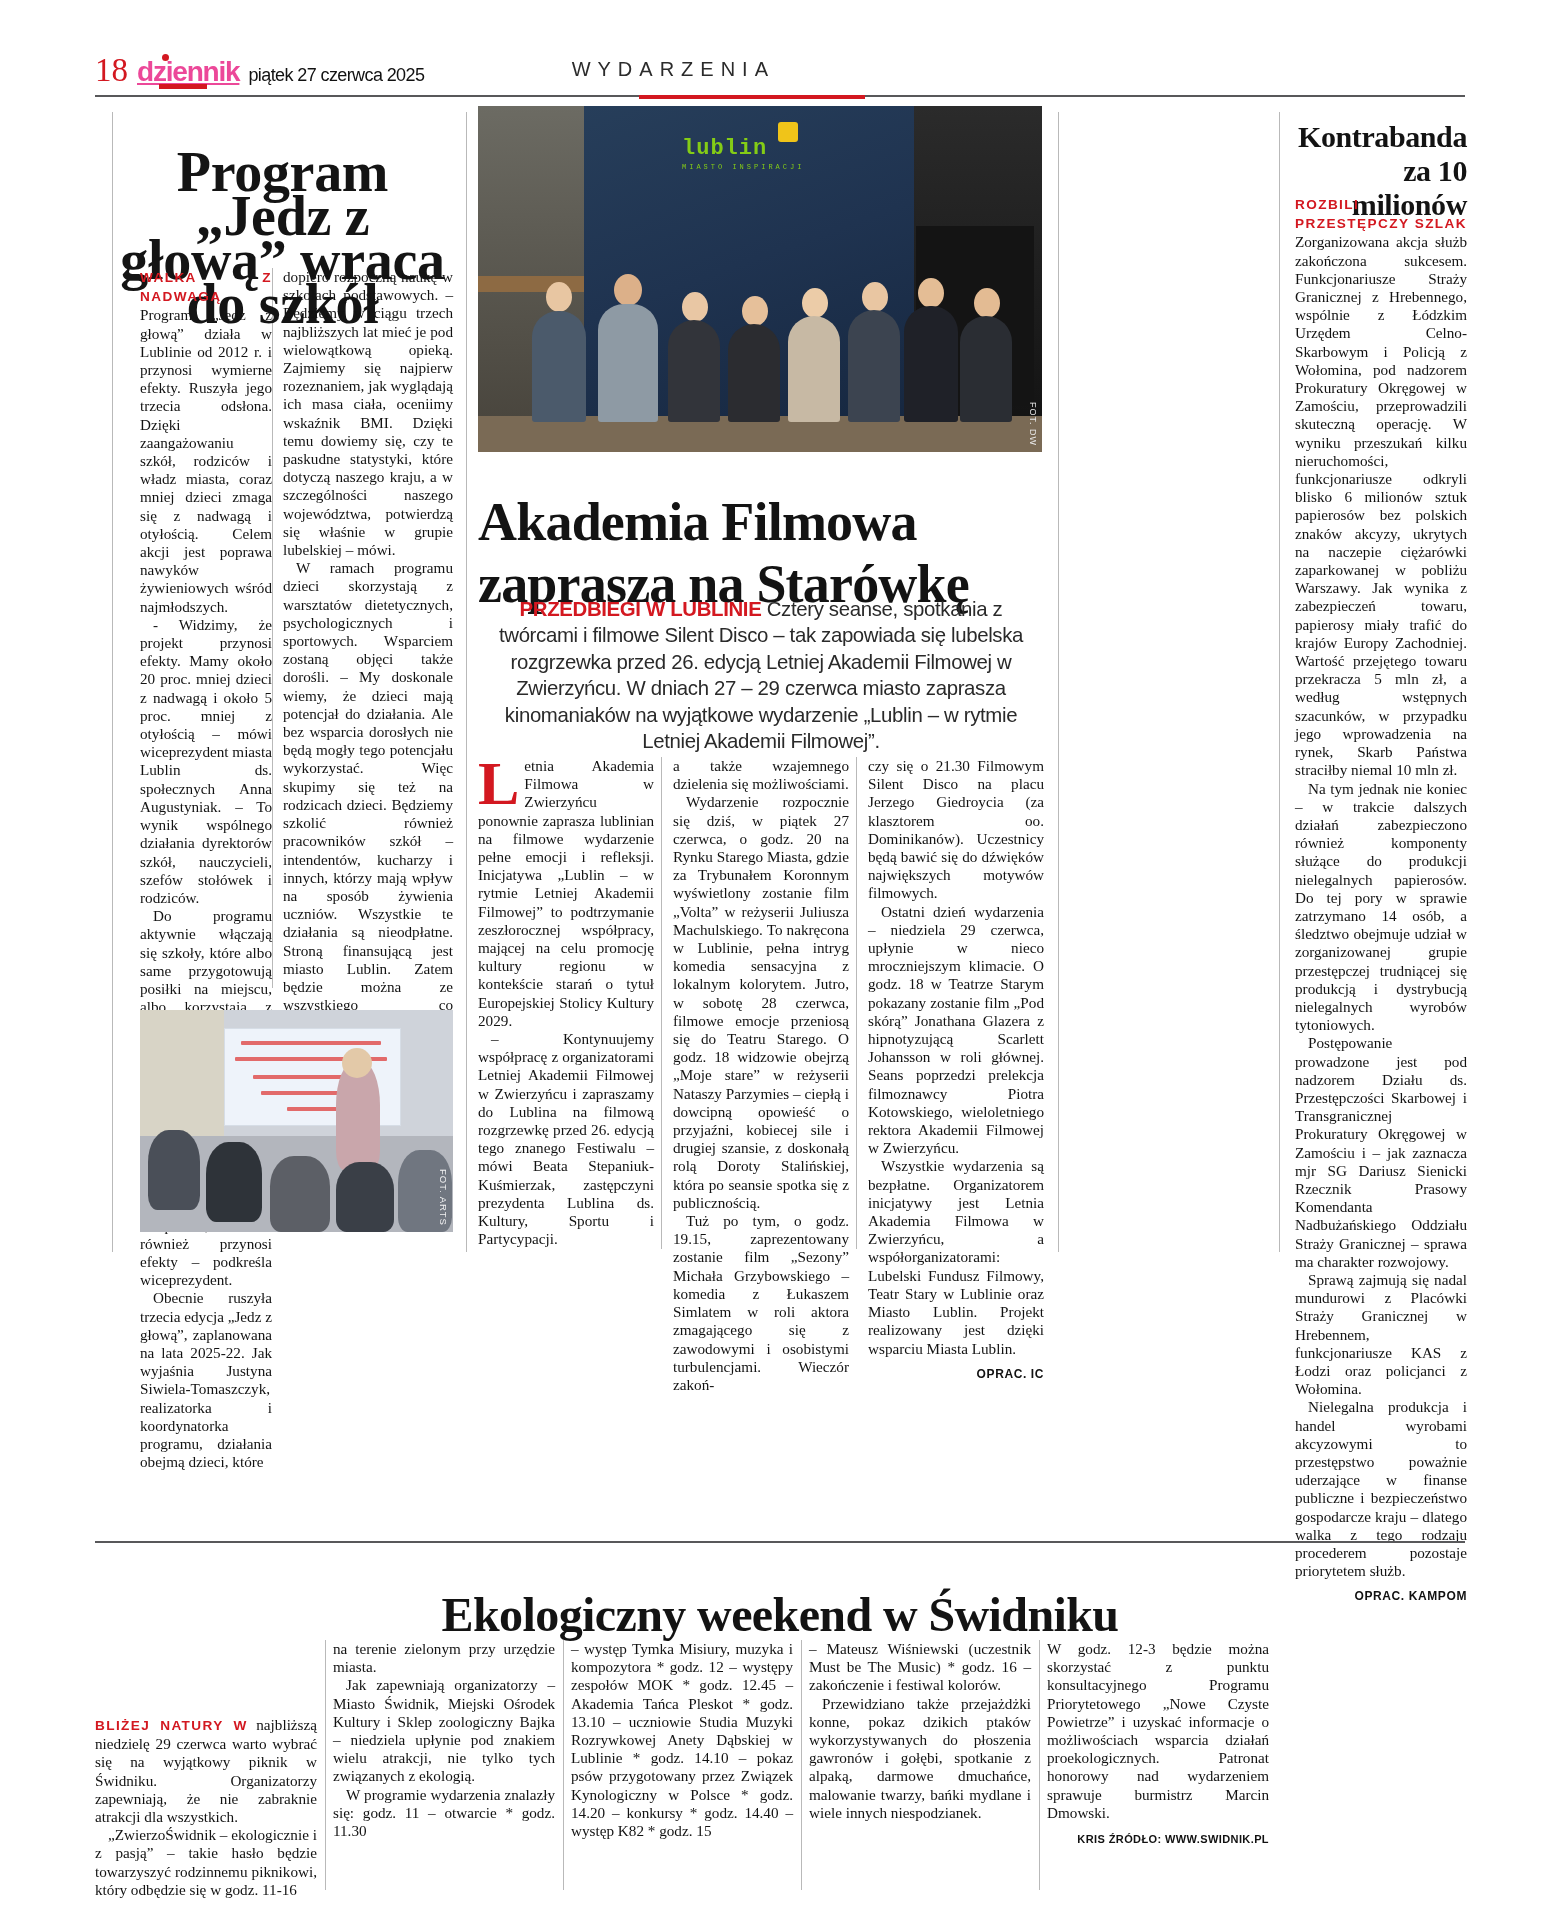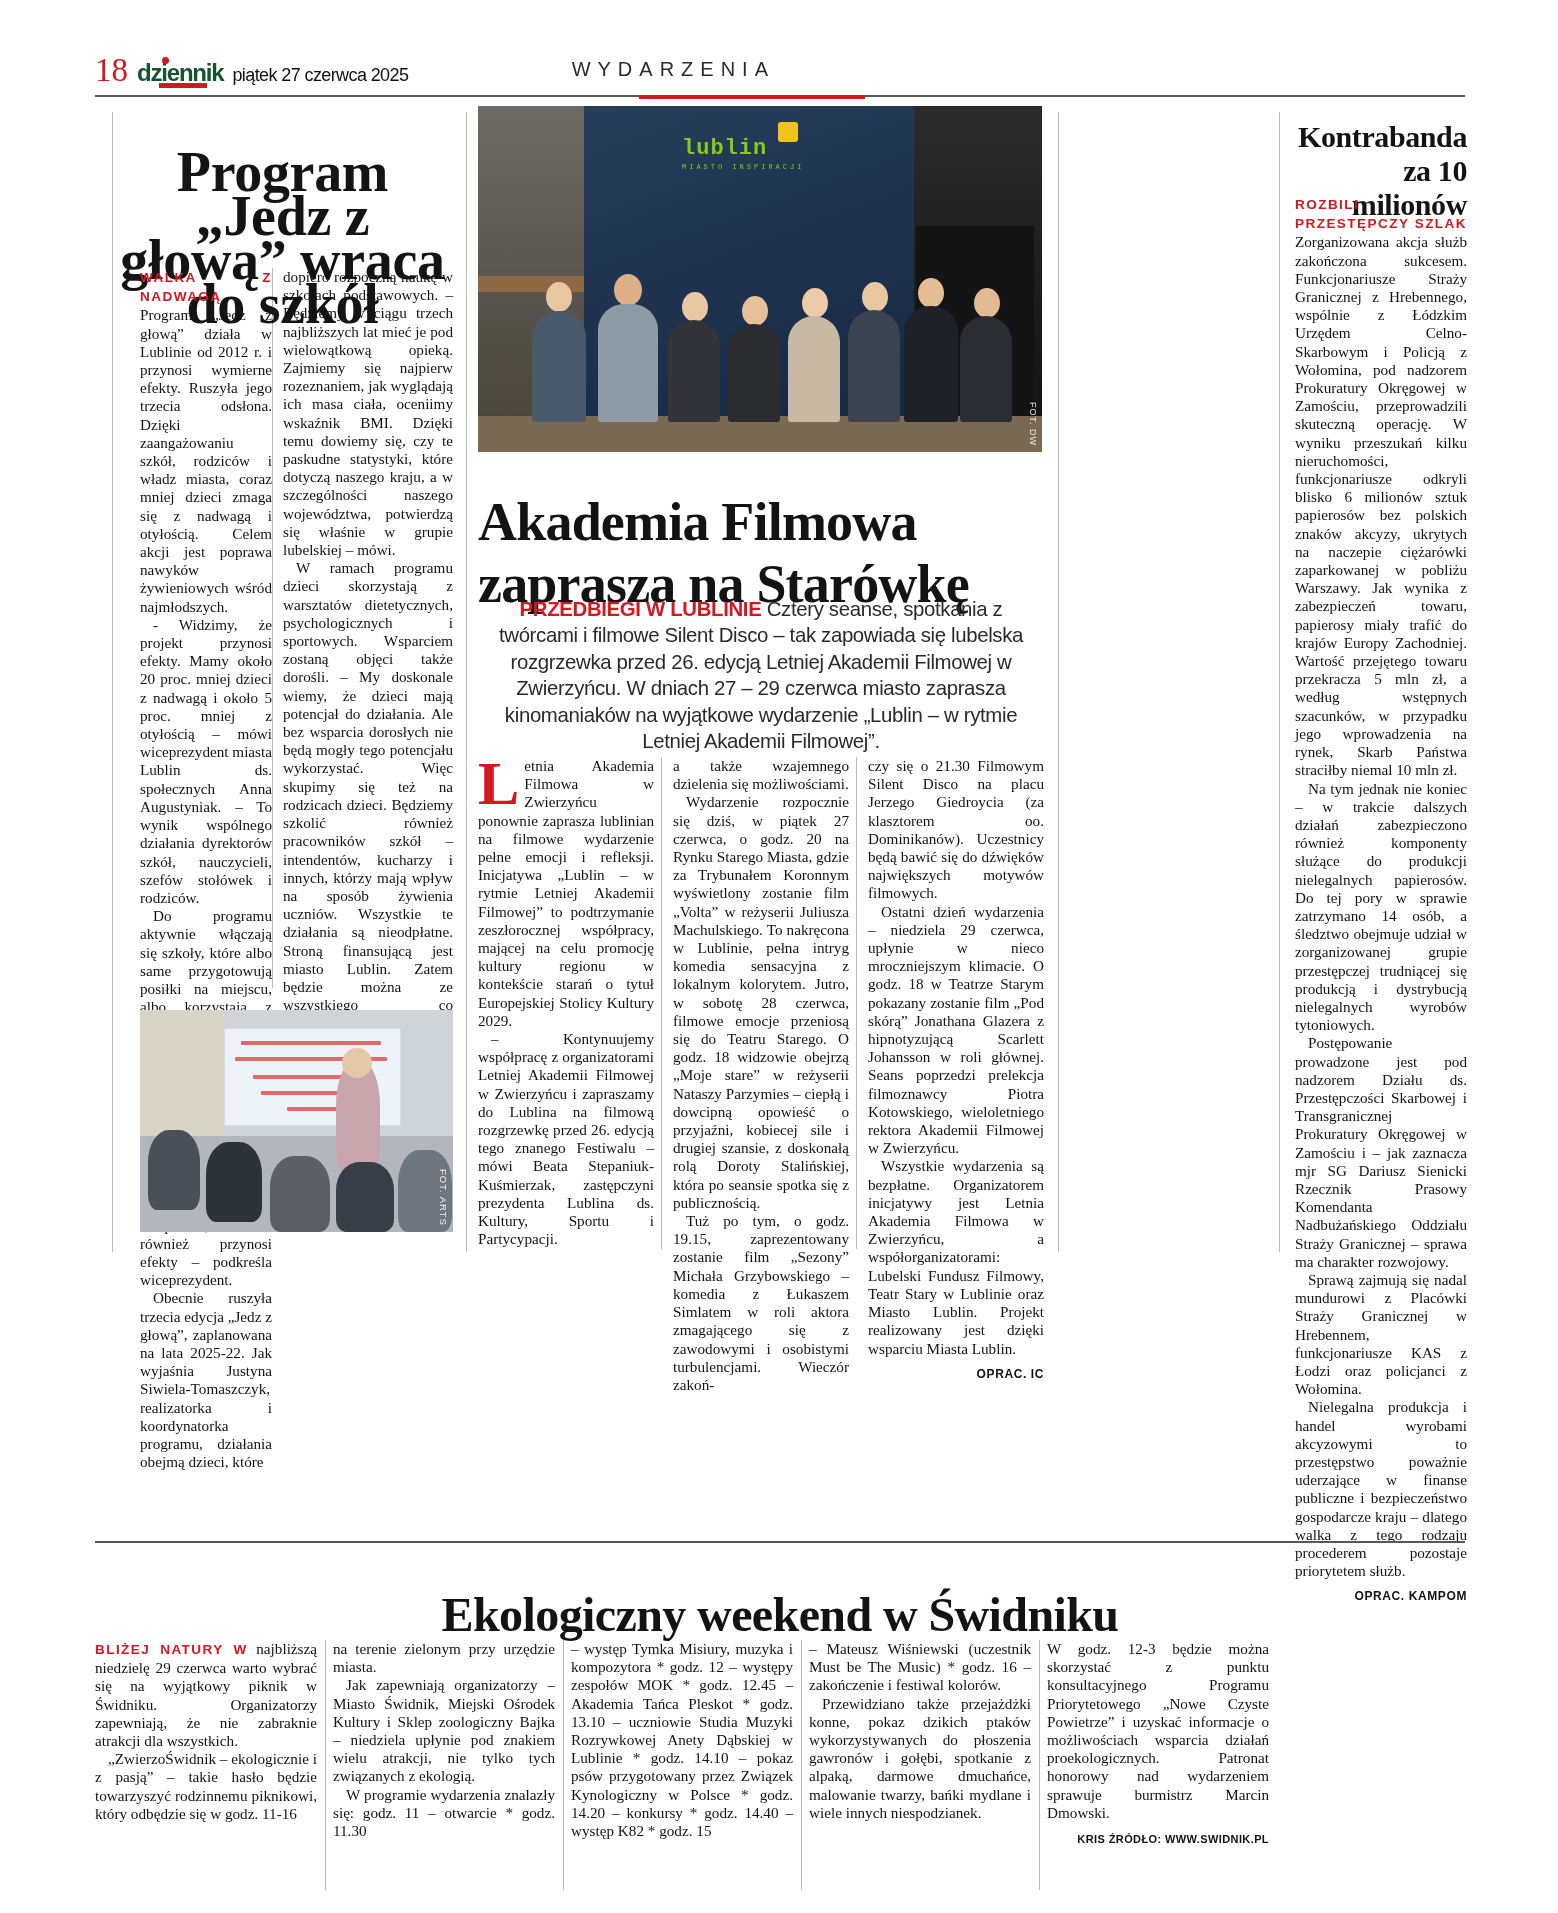--- a/index.html
+++ b/index.html
@@ -13,22 +13,22 @@
   }
   .page{position:relative;width:1558px;height:1913px;box-sizing:border-box;padding:0;}
 
   
   .masthead{
     position:absolute;left:95px;top:54px;width:1370px;height:42px;
   }
   .mh-left{position:absolute;left:0;top:0;display:flex;align-items:baseline;gap:9px;}
   .folio{font-family:"Liberation Serif",serif;font-size:33px;color:#d31820;line-height:1;font-weight:400;}
   .mh-logo{
-    font-family:"Liberation Sans",sans-serif;font-weight:bold;font-size:24px;
-    color:#14532d;letter-spacing:-1.2px;line-height:1;position:relative;
+    font-family:"Liberation Sans",sans-serif;font-weight:bold;font-size:28px;
+    color:#ec4899;letter-spacing:-1.2px;line-height:1;position:relative;text-decoration:underline;
   }
   .mh-logo .dot{
     position:absolute;width:7px;height:7px;border-radius:50%;background:#d31820;
     left:25px;top:-4px;
   }
   .mh-logo .underbar{
     position:absolute;left:22px;bottom:-3px;width:48px;height:5px;background:#d31820;
   }
   .mh-date{
     font-family:"Liberation Sans",sans-serif;font-size:18px;color:#111;
@@ -143,21 +143,21 @@
   }
   .rcol{position:absolute;left:1295px;top:195px;width:172px;}
 
   
   .bot-rule-top{position:absolute;left:95px;top:1541px;width:1370px;height:2px;background:#58585a;}
   .bot-head{
     position:absolute;left:95px;top:1552px;width:1370px;
     font-family:"Liberation Serif",serif;font-weight:bold;font-size:48px;
     line-height:62px;text-align:center;color:#131313;letter-spacing:-0.6px;
   }
-  .bcol1{position:absolute;left:95px;top:1640px;width:222px;}
+  .bcol1{position:absolute;left:95px;top:1716px;width:222px;}
   .bcol2{position:absolute;left:333px;top:1640px;width:222px;}
   .bcol3{position:absolute;left:571px;top:1640px;width:222px;}
   .bcol4{position:absolute;left:809px;top:1640px;width:222px;}
   .bcol5{position:absolute;left:1047px;top:1640px;width:222px;}
   .source{
     font-family:"Liberation Sans",sans-serif;font-weight:bold;font-size:11px;
     letter-spacing:0.4px;text-align:right;margin-top:8px;color:#111;
   }
 </style>
 </head>

